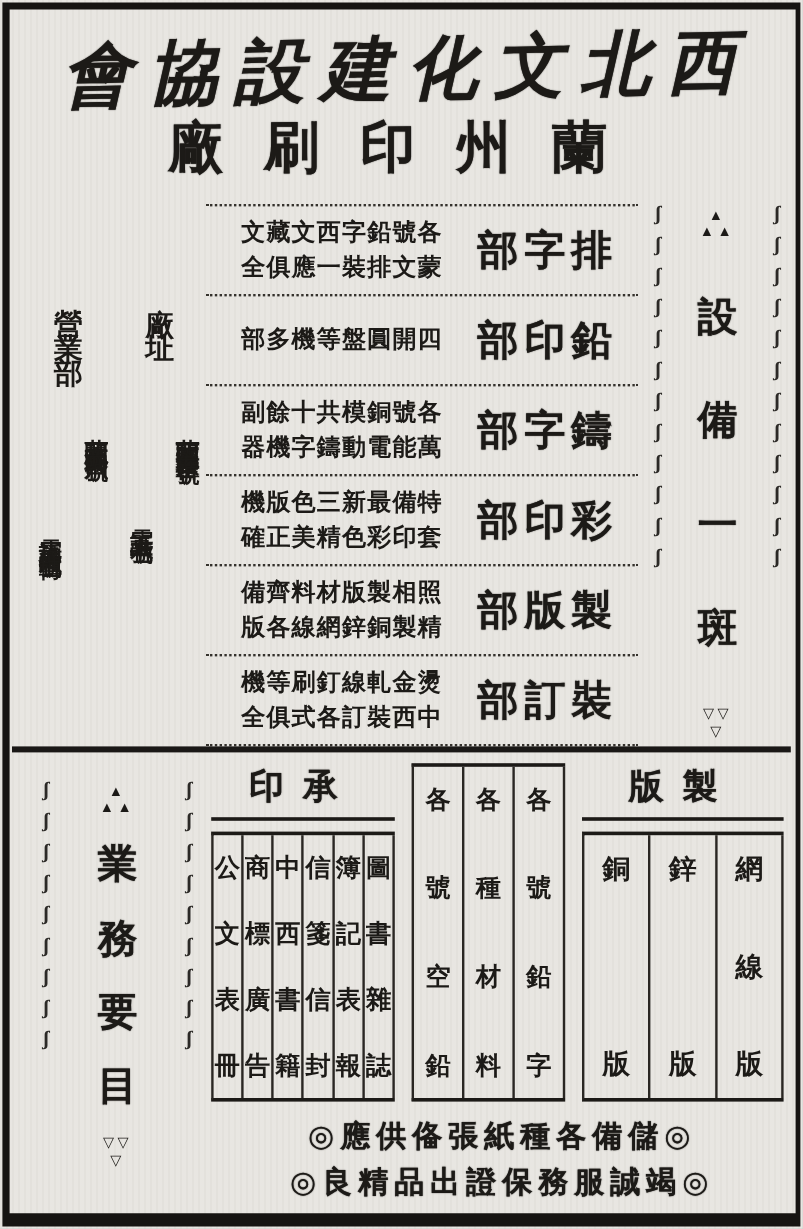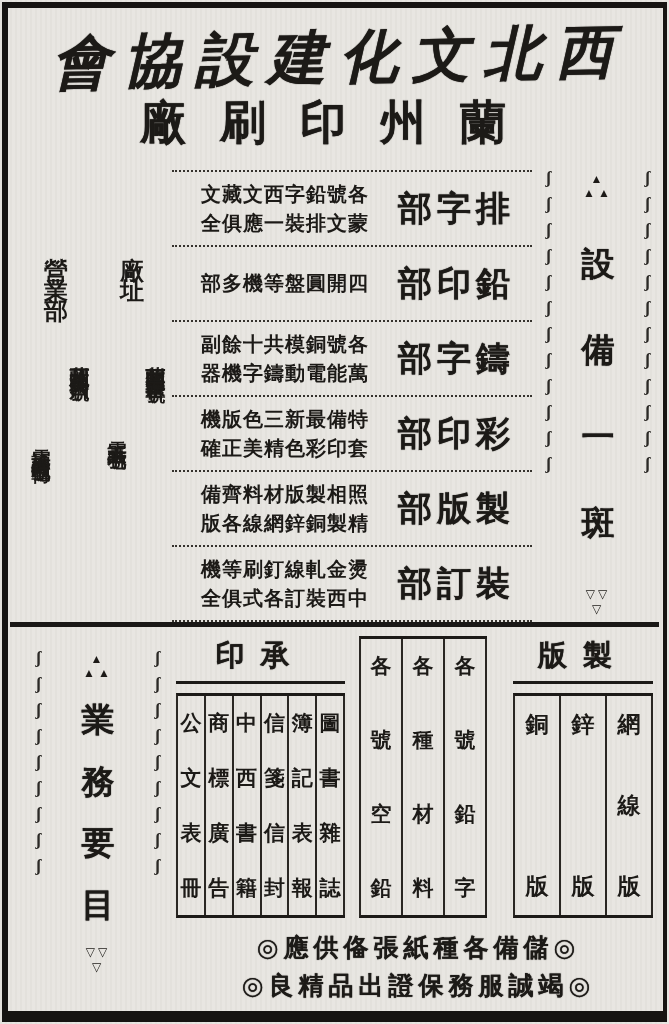--- a/index.html
+++ b/index.html
@@ -66,21 +66,21 @@
   }
   .banner-core { display:flex; flex-direction:column; align-items:center; justify-content:space-between; height:100%; padding:4px 0; }
   .tri { font-size:12px; letter-spacing:3px; line-height:1.2; }
   .banner-label { flex:1; display:flex; flex-direction:column; justify-content:space-evenly; align-items:center; font-size:33px; font-weight:900; text-shadow:0 0 1px #1c1a17; }
   
   .services {
     position:absolute; left:176px; right:16px; top:636px; height:282px;
     display:flex; flex-direction:row-reverse; justify-content:space-between; gap:14px;
   }
   .svc-group { display:flex; flex-direction:column; }
-  .svc-group.plates  { width:140px;margin-left:12px; }
+  .svc-group.plates  { width:168px; }
   .svc-group.casting { width:128px; }
   .svc-group.printing{ flex:1; }
   .svc-header {
     text-align:center; font-size:29px; font-weight:900; letter-spacing:16px;
     white-space:nowrap; padding-bottom:5px; border-bottom:3px solid #1c1a17; margin-bottom:9px;
     text-shadow:0 0 1px #1c1a17;
   }
   .svc-table {
     flex:1; display:flex; flex-direction:row-reverse;
     border-top:3px solid #1c1a17; border-bottom:3px solid #1c1a17; border-left:2px solid #2a2723;

